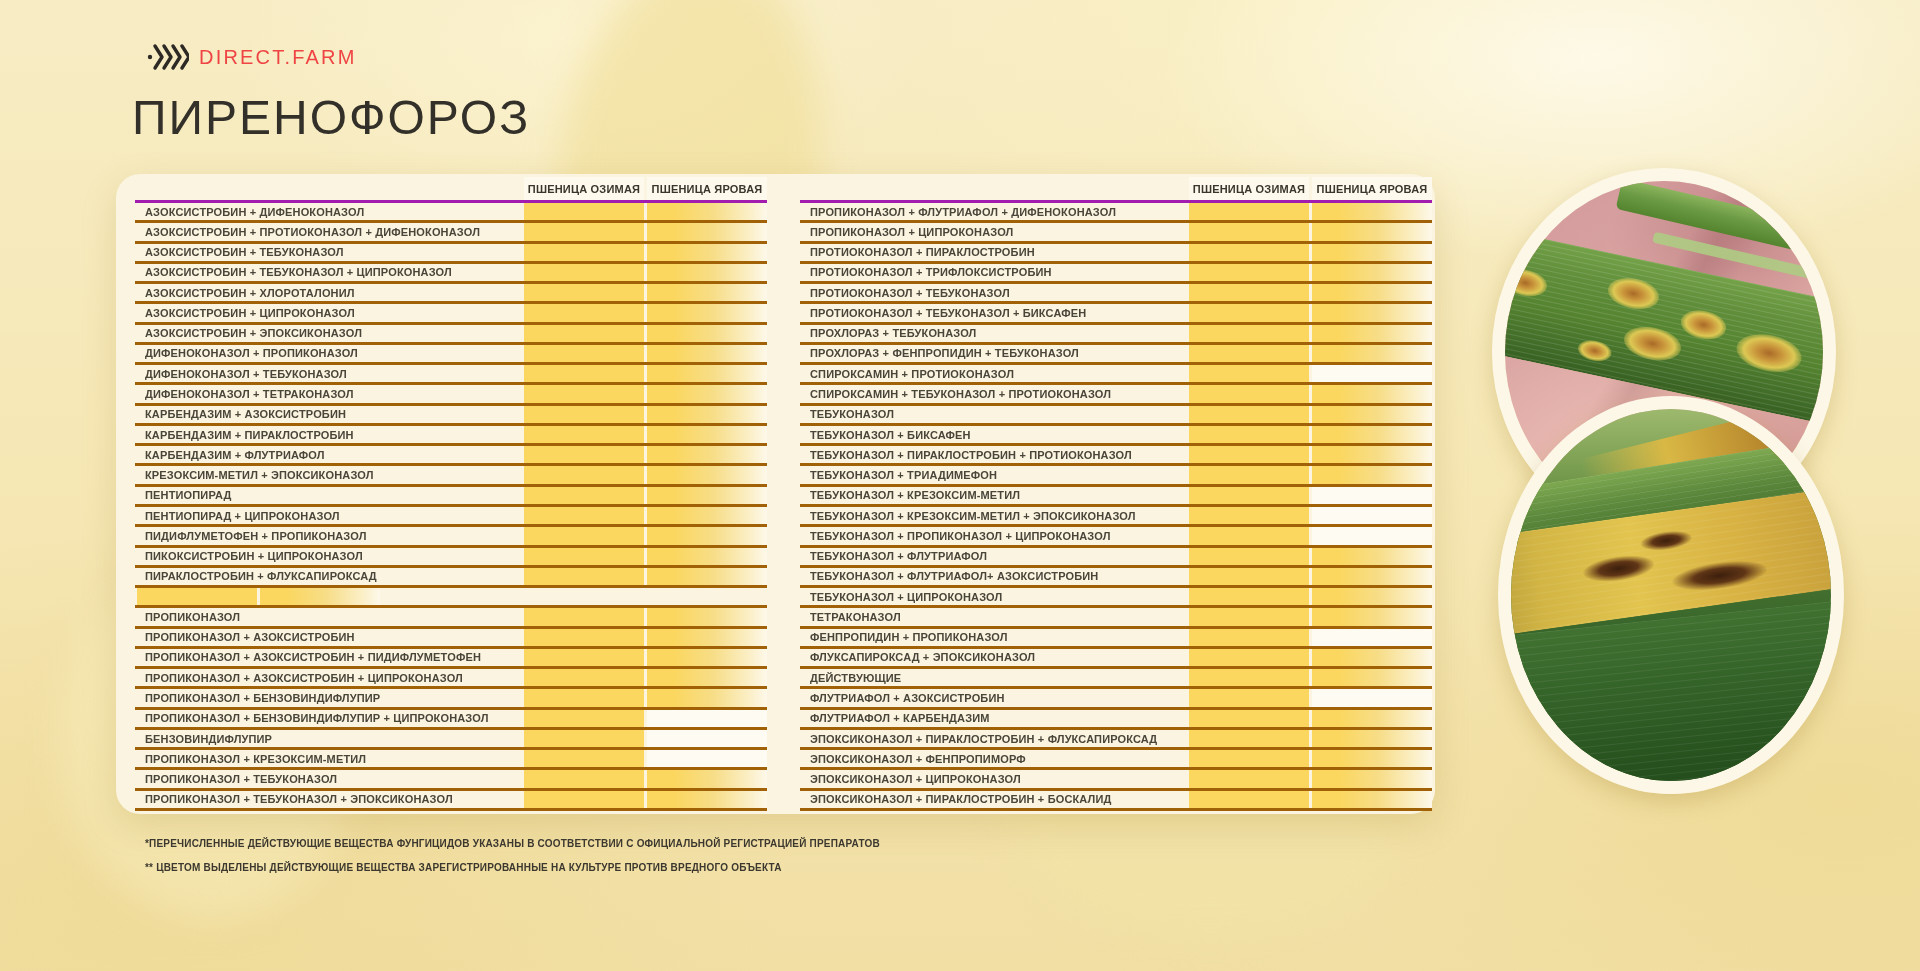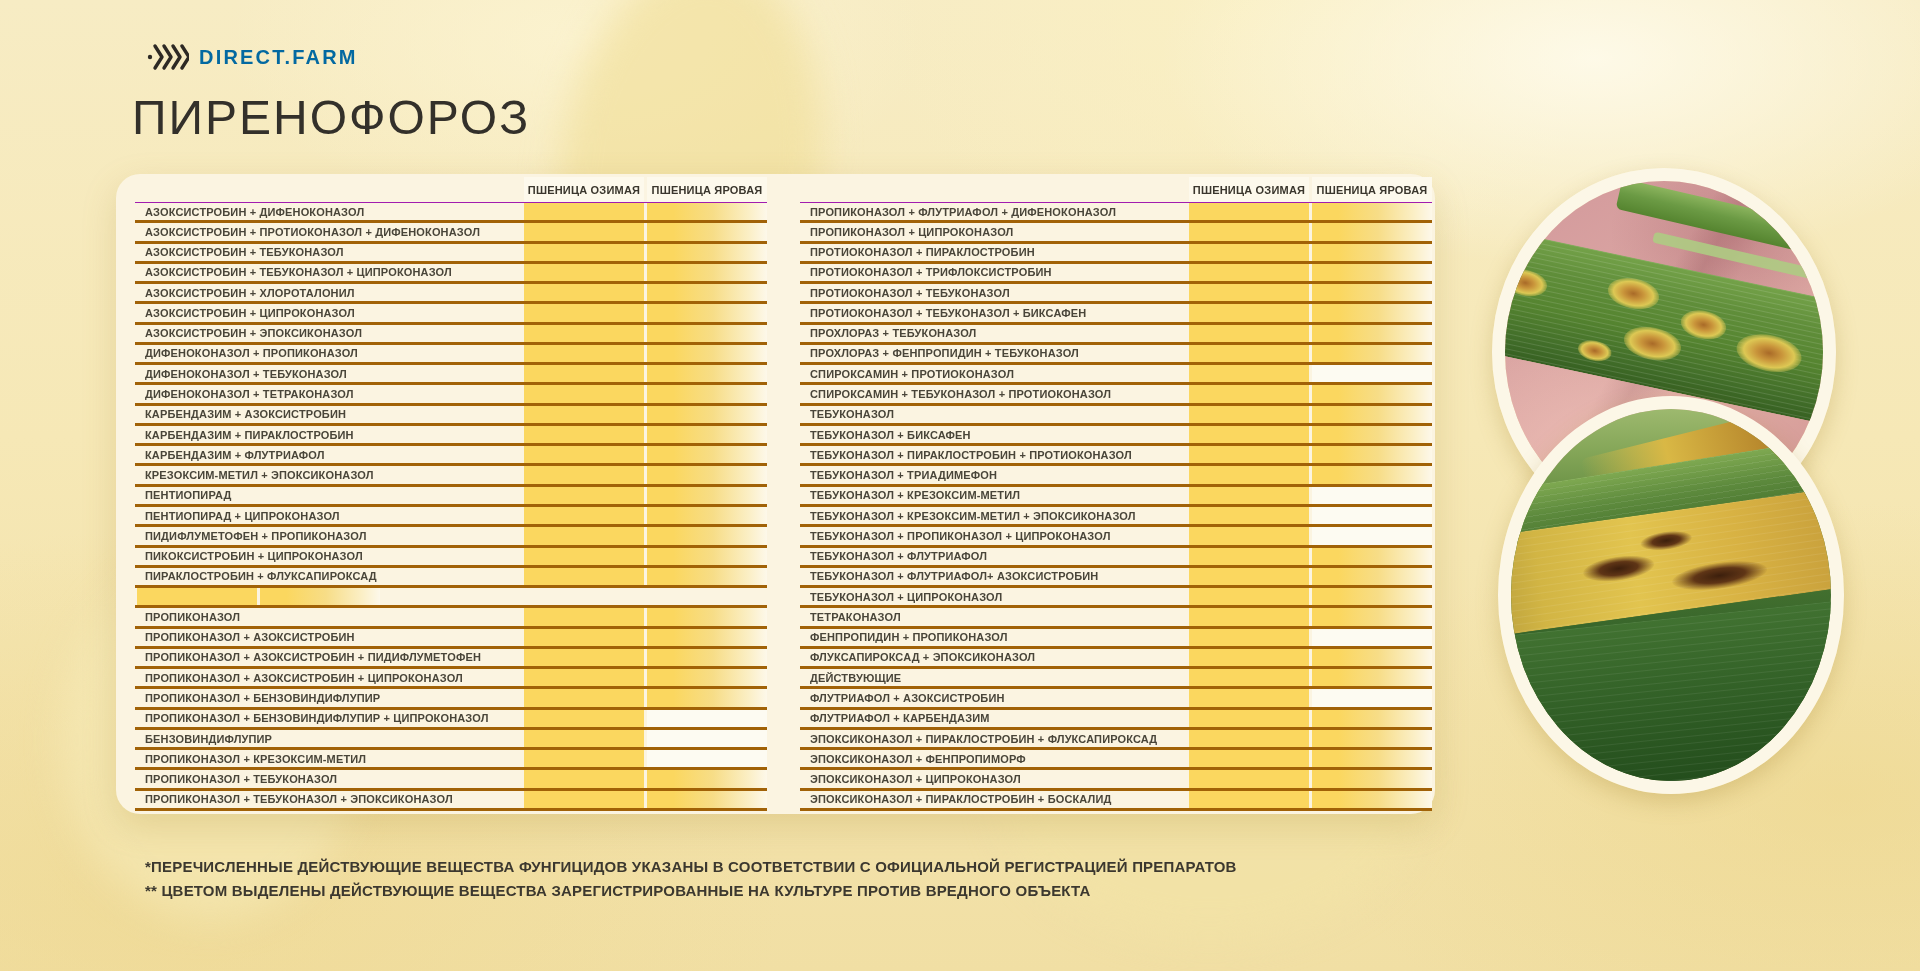--- a/index.html
+++ b/index.html
@@ -16,57 +16,57 @@
       linear-gradient(180deg, #f7ecc4 0%, #f6e8b6 45%, #f1dfa4 100%);
   }
   .bg-blob { position:absolute; filter:blur(18px); border-radius:50%; }
   #blob1 { left:560px; top:-40px; width:260px; height:420px; background:rgba(240,222,150,0.6); transform:rotate(8deg); }
   #blob2 { left:1000px; top:640px; width:420px; height:300px; background:rgba(243,228,165,0.55); }
   #blob3 { left:60px; top:560px; width:300px; height:360px; background:rgba(248,238,190,0.5); }
 
   
   #logo { position:absolute; left:147px; top:42px; display:flex; align-items:center; gap:10px; }
   #logo svg { display:block; }
-  #logo-text { font-size:20px; font-weight:700; letter-spacing:2.2px; color:#0369a1; }
+  #logo-text { font-size:20px; font-weight:400; letter-spacing:2.2px; color:#ef4444; }
   #page-title { position:absolute; left:132px; top:90px; font-size:48px; font-weight:400; letter-spacing:2px; color:#33302a; }
 
   
   #panel {
     position:absolute; left:116px; top:174px; width:1319px; height:640px;
     background:#fbf4e1; border-radius:24px;
     box-shadow:0 12px 34px rgba(170,138,52,0.22);
   }
   .table { position:absolute; top:3px; width:632px; }
   #left-table { left:19px; }
   #right-table { left:684px; }
   .t-head { display:flex; height:26px; }
   .t-head-label { flex:1; min-width:0; }
   .t-head-cell {
     width:122px; background:#fdf9ec; color:#3a362d;
     font-size:11px; font-weight:700; letter-spacing:0.2px;
     display:flex; align-items:center; justify-content:center;
     border-left:2px solid #fbf4e1;
   }
   .t-head-cell:last-child { width:123px; border-left:3px solid #fbf4e1; }
-  .t-head { border-bottom:1px solid #a21caf; }
+  .t-head { border-bottom:3px solid #a21caf; }
   .t-row { display:flex; height:20.27px; border-bottom:3px solid #a16207; }
   .t-label {
     flex:1; min-width:0; white-space:nowrap; overflow:hidden;
     font-size:11px; font-weight:700; letter-spacing:0.15px; color:#494539;
     display:flex; align-items:center; padding-left:10px;
   }
   .t-cell { width:122px; border-left:2px solid #fbf4e1; background:#fdfbf2; }
   .t-cell.spring { width:123px; border-left:3px solid #fbf4e1; }
   .t-cell.winter.on { background:#fbd75f; }
   .t-cell.spring.on {
     background:linear-gradient(90deg, #fbd75f 0%, #fbd75f 22%, #f7dd87 55%, #fbefc6 85%, #fdf8ea 100%);
   }
 
   
-  .footnote { position:absolute; left:145px; font-size:15px; font-weight:700; letter-spacing:0.2px; color:#3c382f;margin-top:20px; }
+  .footnote { position:absolute; left:145px; font-size:10px; font-weight:700; letter-spacing:0.2px; color:#3c382f; }
   #footnote-1 { top:838px; }
   #footnote-2 { top:862px;text-align:right; }
 
   
   .photo-circle {
     position:absolute; border-radius:50%;
     border:13px solid #fcf7e7; overflow:hidden;
     box-shadow:0 8px 22px rgba(160,128,48,0.28);
   }
   #photo-top { left:1492px; top:168px; width:344px; height:368px; z-index:1; }

